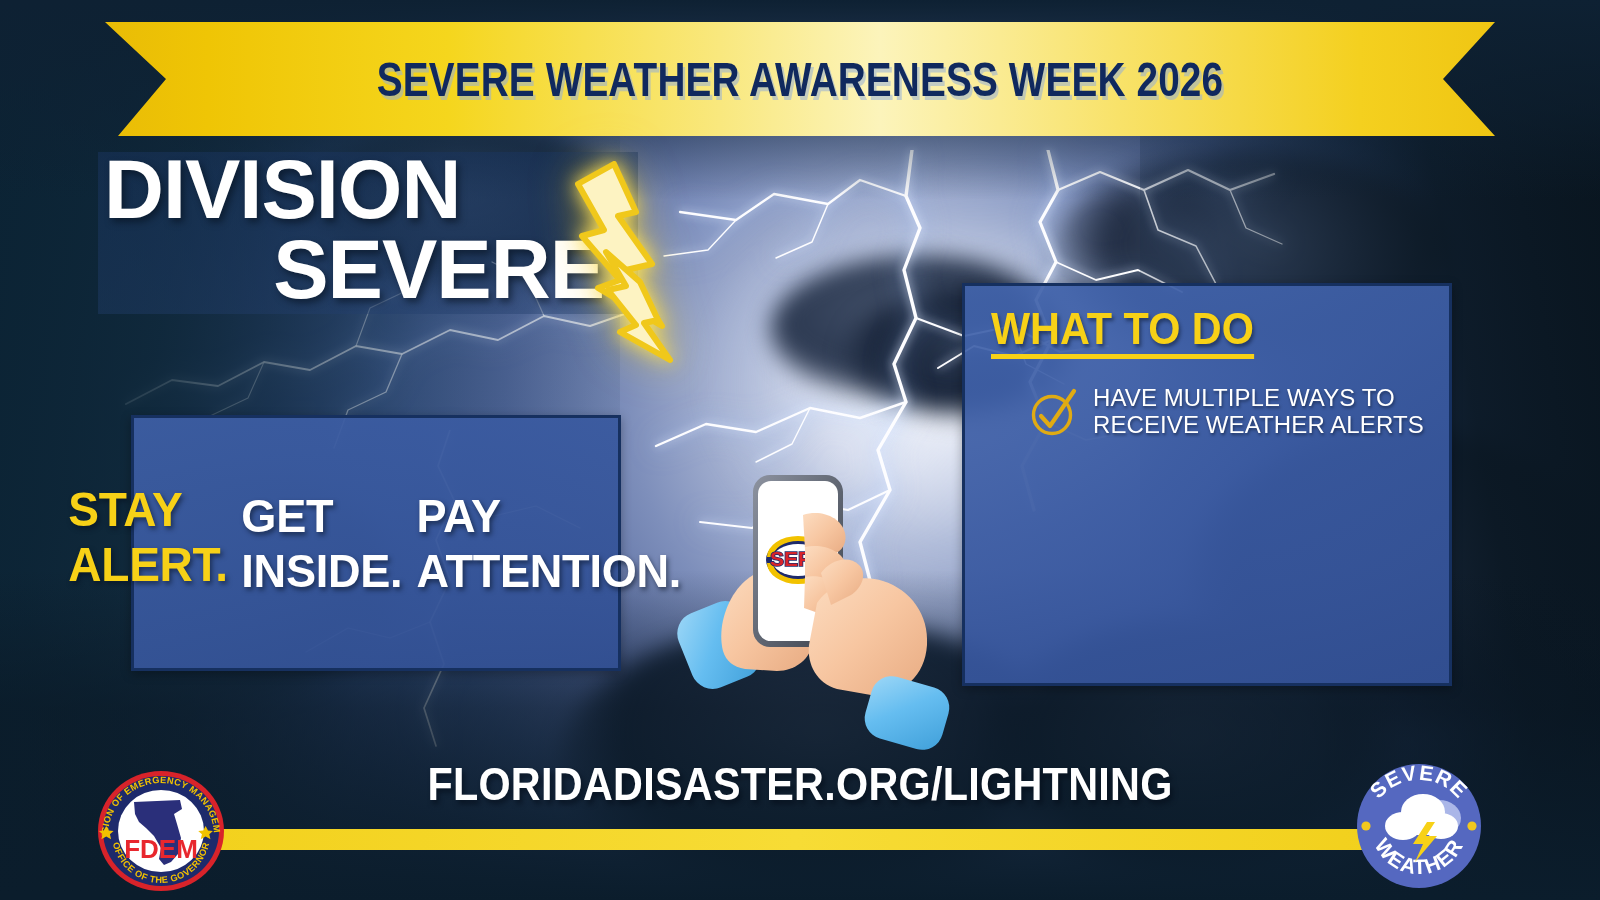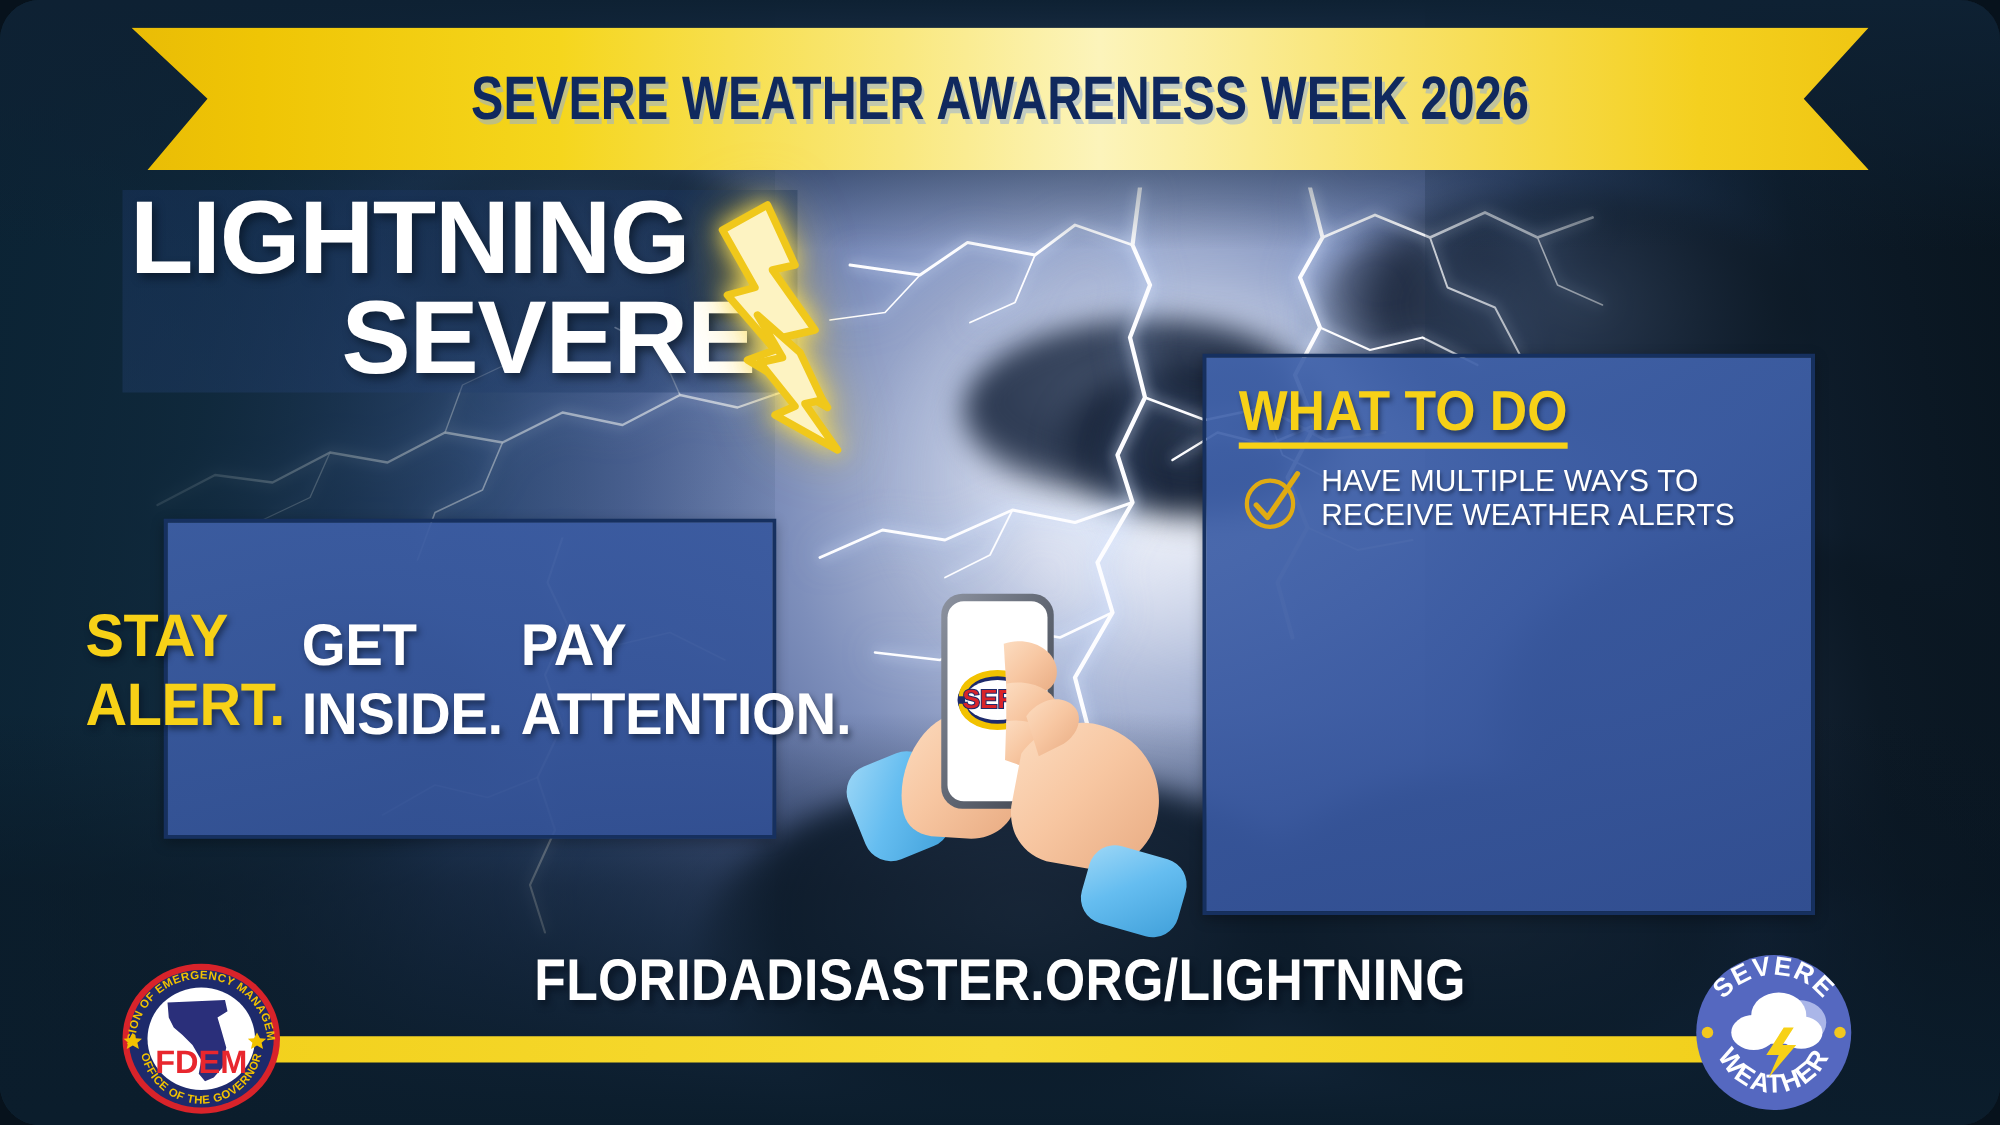--- a/index.html
+++ b/index.html
@@ -2,21 +2,20 @@
 <html><head>
 <meta charset="utf-8">
 <title>Severe Weather Awareness Week 2026 — Lightning Safety</title>
 <style>
   html,body{margin:0;padding:0;background:#07121c;}
   *{box-sizing:border-box;}
   .stage{
     position:relative;width:1600px;height:900px;overflow:hidden;
     font-family:"Liberation Sans", sans-serif;
     background:#0a1a28;
-    border-radius:32px;
   }
 
   
   .sky{position:absolute;inset:0;overflow:hidden;}
   .sky-base{
     position:absolute;left:0;top:0;width:1600px;height:900px;
     background:
       radial-gradient(circle at 56% 44%, #eef1f8 0%, #d7dcec 7%, #aeb9d6 15%, #7e8fbb 26%, #55699d 38%, #37507f 50%, #24395f 62%, #16283f 75%, #0d1c2c 88%, #091622 100%);
   }
   .sky-tintL{
@@ -111,35 +110,35 @@
   }
   .alert-line{
     font-weight:700;font-size:47px;color:#ffffff;letter-spacing:-.3px;
     text-shadow:2px 3px 5px rgba(5,14,30,.55);
     transform:scaleX(.96);
   }
   .alert-line.yellow{color:#f7d117;font-size:48px;margin-bottom:12px;}
 
   
   .wtd-panel{
-    position:absolute;left:962px;top:283px;width:490px;height:449px;
+    position:absolute;left:962px;top:283px;width:490px;height:403px;
     background:linear-gradient(165deg,rgba(66,100,172,.93) 0%,rgba(58,90,162,.93) 48%,rgba(52,82,152,.93) 100%);
     border:3px solid #16305f;
     box-shadow:0 3px 10px rgba(0,0,0,.3);
     padding:20px 18px 5px 26px;
   }
   .wtd-title{
     color:#f7d117;font-weight:700;font-size:45px;letter-spacing:0px;
     transform:scaleX(.92);transform-origin:left center;
     display:inline-block;
     border-bottom:5px solid #f7d117;
     padding-bottom:2px;line-height:1.02;
     text-shadow:2px 3px 4px rgba(5,14,30,.45);
   }
-  .wtd-list{margin-top:14px;display:flex;flex-direction:column;gap:37px;}
+  .wtd-list{margin-top:26px;display:flex;flex-direction:column;gap:37px;align-items:flex-end;}
   .wtd-item{display:flex;align-items:flex-start;gap:14px;}
   .check{flex:0 0 auto;width:52px;height:52px;margin-top:2px;}
   .wtd-text{
     color:#ffffff;font-size:24.5px;font-weight:400;line-height:1.10;
     letter-spacing:.1px;white-space:pre-line;
     transform:scaleX(.98);transform-origin:left top;
     text-shadow:1px 2px 3px rgba(5,14,30,.5);
   }
 
   
@@ -219,21 +218,21 @@
     <div class="sky-bottom"></div>
   </div>
 
   <div class="ribbon">
     <div class="ribbon-shape"></div>
     <div class="ribbon-title">SEVERE WEATHER AWARENESS WEEK 2026</div>
   </div>
 
   <div class="headline-panel"></div>
   <div class="headline">
-    <span class="l1">LIGHTNING</span>
+    <span class="l1">DIVISION</span>
     <span class="l2">SEVERE</span>
   </div>
 
   <svg class="deco-bolt" viewBox="0 0 180 260">
     <path d="M74 4 L96 52 L78 56 L112 104 L86 110 L122 166 L58 128 L80 120 L42 76 L64 70 L38 24 Z" fill="#fdf3c2" stroke="#f0c81b" stroke-width="6" stroke-linejoin="round"></path>
     <path d="M100 122 L118 160 L104 163 L130 200 L80 172 L96 165 L68 130 L86 126 L66 92 Z" fill="#fdf3c2" stroke="#f0c81b" stroke-width="6" stroke-linejoin="round"></path>
   </svg>
 
   <div class="alert-panel">
     <div class="alert-line yellow">STAY ALERT.</div>

